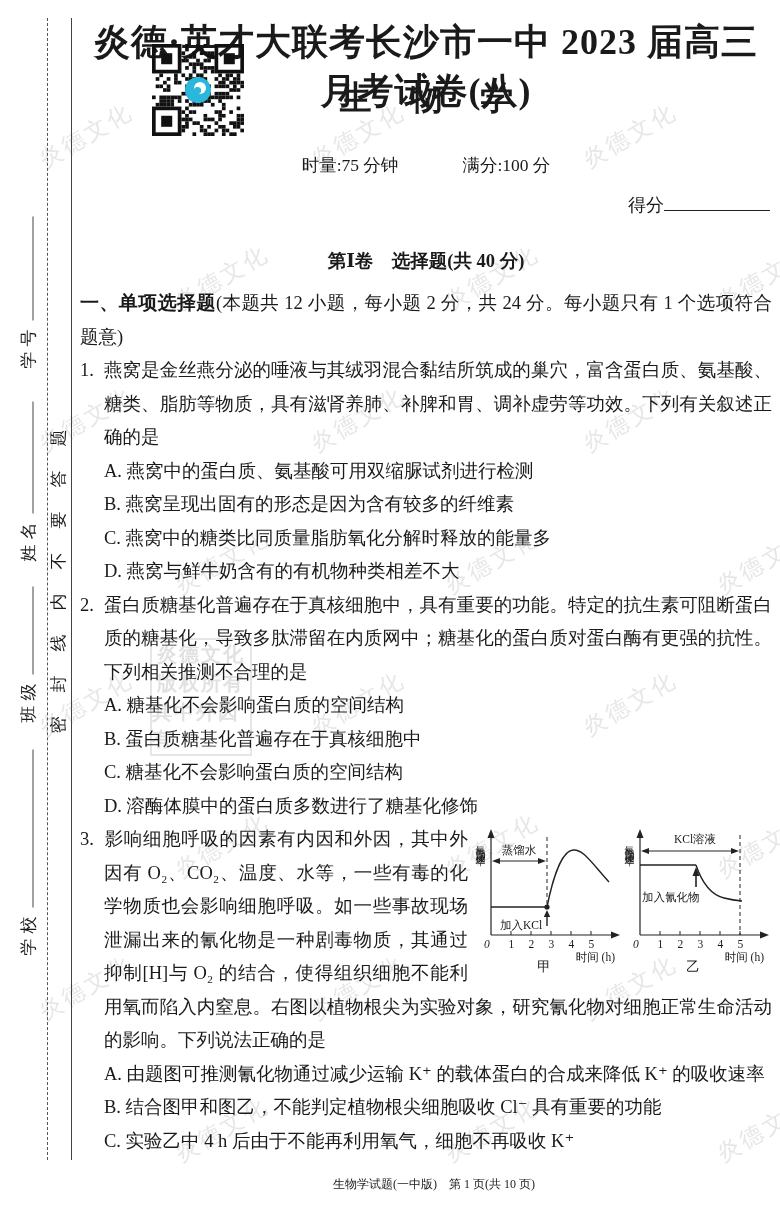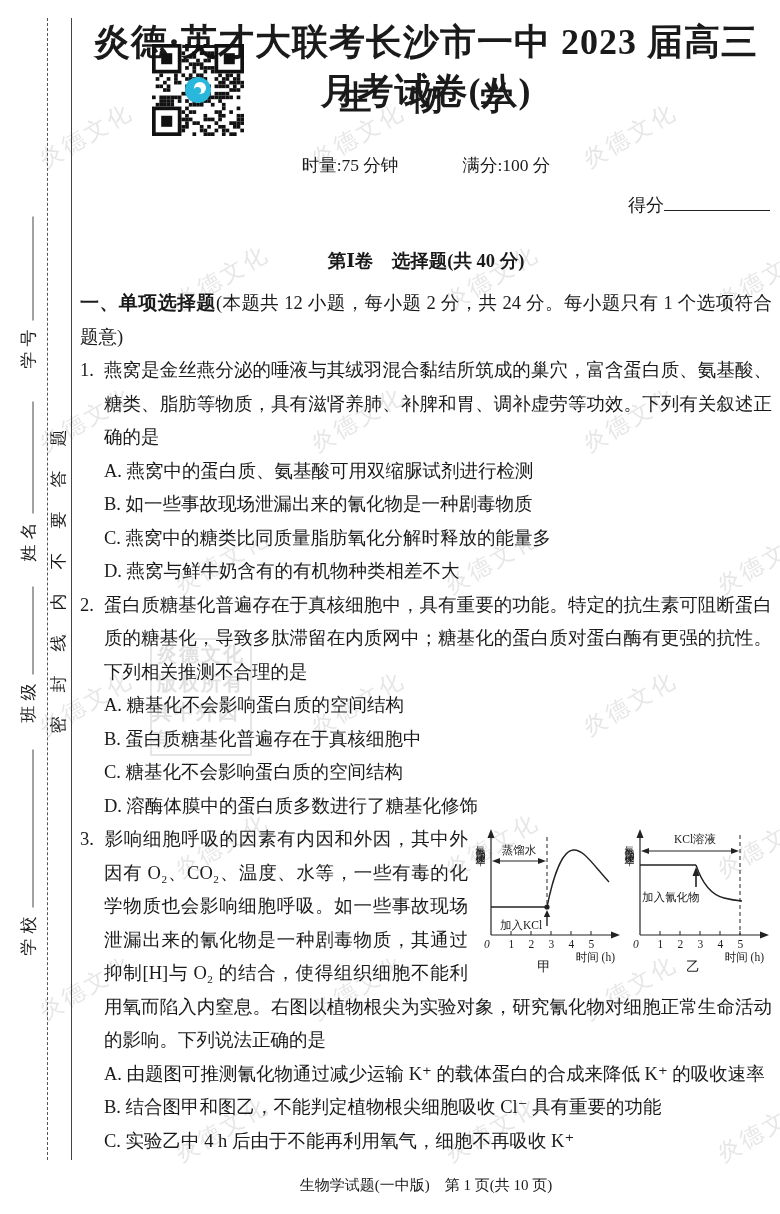--- a/index.html
+++ b/index.html
@@ -50,21 +50,21 @@
   .option{padding-left:24px;margin:0;}
 
   
   .figure{float:right;width:298px;height:150px;margin:2px 0 2px 6px;display:flex;}
   .chart{position:relative;width:149px;height:148px;}
   .chart svg{position:absolute;left:0;top:0;}
   .chart .ylabel{position:absolute;left:1px;top:13px;writing-mode:vertical-rl;
                  text-orientation:upright;font-size:10px;letter-spacing:2px;line-height:10px;}
   .chart text{font-family:"Liberation Serif","DejaVu Serif",serif;fill:#1a1a1a;}
 
-  .footer{position:absolute;top:1176px;left:0;width:100%;text-align:center;font-size:15px;}
+  .footer{position:absolute;top:1176px;left:8px;width:100%;text-align:center;font-size:12px;}
 </style>
 </head>
 <body>
 
 <div class="page">
 
   <div class="wm-layer">
     <div class="stamp">
       <span>炎德文化</span>
       <span>版权所有</span>
@@ -330,21 +330,21 @@
     </div>
     <div class="part-title">第Ⅰ卷　选择题(共 40 分)</div>
 
     <div class="bodytext">
       <p class="group-head"><b>一、单项选择题</b><span>(本题共 12 小题，每小题 2 分，共 24 分。每小题只有 1 个选项符合题意)</span></p>
 
       <div class="question">
         <span class="qnum">1.</span><span>燕窝是金丝燕分泌的唾液与其绒羽混合黏结所筑成的巢穴，富含蛋白质、氨基酸、糖类、脂肪等物质，具有滋肾养肺、补脾和胃、调补虚劳等功效。下列有关叙述正确的是</span>
       </div>
       <div class="option">A. 燕窝中的蛋白质、氨基酸可用双缩脲试剂进行检测</div>
-      <div class="option">B. 如一些事故现场泄漏出来的氰化物是一种剧毒物质</div>
+      <div class="option">B. 燕窝呈现出固有的形态是因为含有较多的纤维素</div>
       <div class="option">C. 燕窝中的糖类比同质量脂肪氧化分解时释放的能量多</div>
       <div class="option">D. 燕窝与鲜牛奶含有的有机物种类相差不大</div>
 
       <div class="question">
         <span class="qnum">2.</span><span>蛋白质糖基化普遍存在于真核细胞中，具有重要的功能。特定的抗生素可阻断蛋白质的糖基化，导致多肽滞留在内质网中；糖基化的蛋白质对蛋白酶有更强的抗性。下列相关推测不合理的是</span>
       </div>
       <div class="option">A. 糖基化不会影响蛋白质的空间结构</div>
       <div class="option">B. 蛋白质糖基化普遍存在于真核细胞中</div>
       <div class="option">C. 糖基化不会影响蛋白质的空间结构</div>
       <div class="option">D. 溶酶体膜中的蛋白质多数进行了糖基化修饰</div>

